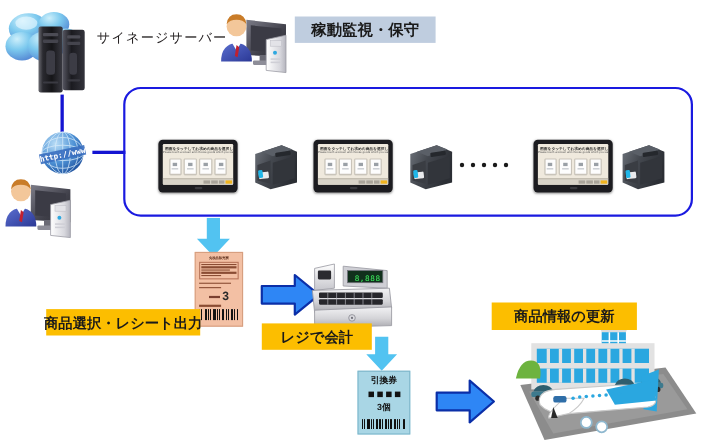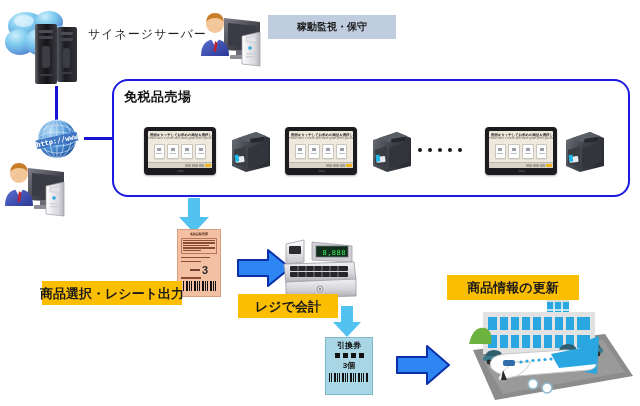--- a/index.html
+++ b/index.html
@@ -126,21 +126,21 @@
     height:10px;width:100%;
     background:repeating-linear-gradient(90deg,#111 0 1px,transparent 1px 2px,#111 2px 3px,transparent 3px 5px,#111 5px 7px,transparent 7px 8px);
   }
 
   
   .voucher{
     background:#a9d6e5;
     border:1px solid #7fb7cb;
     box-sizing:border-box;
     display:flex;flex-direction:column;align-items:center;
-    padding:3px 3px 4px 3px;gap:3px;
+    padding:3px 3px 4px 3px;gap:3px;justify-content:space-between;
   }
   .voucher .v-title{font-size:8px;font-weight:bold;color:#111;line-height:9px;}
   .voucher .v-sq{display:flex;gap:3px;}
   .voucher .v-sq i{width:5px;height:5px;background:#111;display:block;}
   .voucher .v-qty{font-size:8px;font-weight:bold;color:#111;line-height:9px;}
   .voucher .barcode{height:9px;}
 </style>
 </head>
 <body>
 
@@ -228,21 +228,21 @@
 
       <circle cx="17" cy="16" r="9" fill="#f3c79a"></circle>
       <path d="M8 14 q1-9 9-9 q8 0 9 9 q-3-4-9-4 q-6 0-9 4Z" fill="#c97c28"></path>
 
       <path d="M3 48 q0-16 14-17 q14 1 14 17 Z" fill="url(#suit1)"></path>
       <path d="M13 31 l4 7 l4-7 l-4-2Z" fill="#ffffff"></path>
       <path d="M17 33 l2.5 2 l-1.5 9 l-2.5-1Z" fill="#c02030"></path>
     </svg>
   </div>
 
-  <div class="abs lbl lbl-blue" style="left:268px;top:15px;width:128px;height:24px;font-size:10px;">稼動監視・保守</div>
+  <div class="abs lbl lbl-blue" style="left:268px;top:15px;width:128px;height:24px;font-size:14px;">稼動監視・保守</div>
 
   <div class="abs wire" style="left:55px;top:86px;width:3px;height:34px;"></div>
   <div class="abs wire" style="left:84px;top:137px;width:30px;height:3px;"></div>
 
   <div class="abs" style="left:32px;top:114px;width:50px;height:50px;">
     <svg width="50" height="50" viewBox="0 0 50 50">
       <defs>
         <radialGradient id="glb" cx="33%" cy="28%" r="80%">
           <stop offset="0%" stop-color="#b9ddf6"></stop>
           <stop offset="55%" stop-color="#4f93d6"></stop>
@@ -279,21 +279,20 @@
       <circle cx="17" cy="16" r="9" fill="#f3c79a"></circle>
       <path d="M8 14 q1-9 9-9 q8 0 9 9 q-3-4-9-4 q-6 0-9 4Z" fill="#c97c28"></path>
       <path d="M3 48 q0-16 14-17 q14 1 14 17 Z" fill="url(#suit1)"></path>
       <path d="M13 31 l4 7 l4-7 l-4-2Z" fill="#ffffff"></path>
       <path d="M17 33 l2.5 2 l-1.5 9 l-2.5-1Z" fill="#c02030"></path>
     </svg>
   </div>
 
 
   <div class="abs store-frame" style="left:112px;top:79px;width:518px;height:118px;"></div>
-  <div class="abs store-title" style="left:124px;top:88px;">免税品売場</div>
 
   <div class="abs tablet" style="left:144px;top:127px;width:72px;height:48px;">
     <div class="tablet-screen">
       <div class="t-head">画面をタッチしてお求めの商品を選択してください。</div>
       <div class="t-sub">Please touch a screen and choose goods which you want.</div>
       <div class="t-cards">
         <div class="t-card">
             <i></i>
             <b></b>
           </div>

